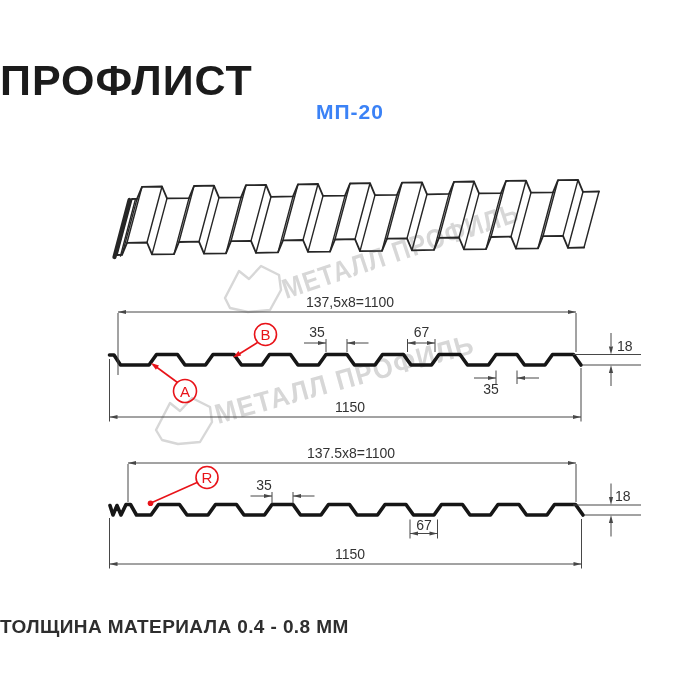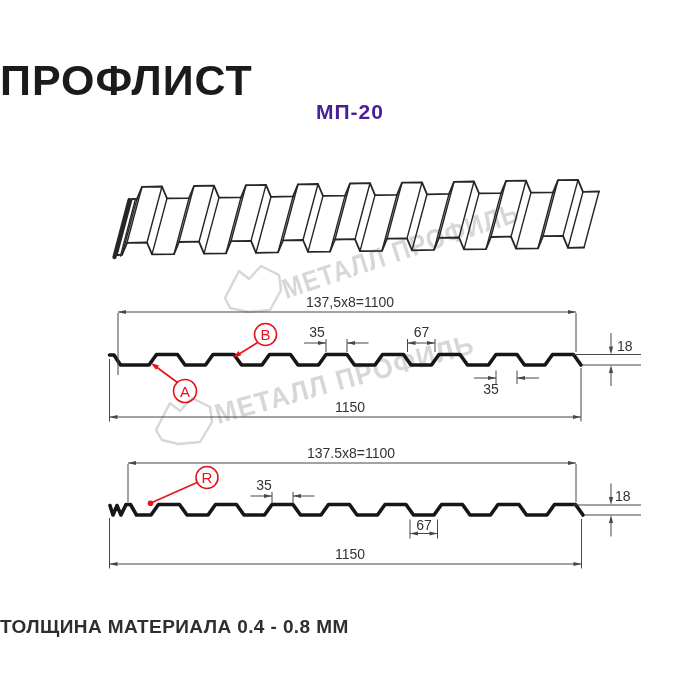--- a/index.html
+++ b/index.html
@@ -6,21 +6,21 @@
   body{
     width:700px;height:700px;background:#ffffff;position:relative;overflow:hidden;
     font-family:"Liberation Sans",sans-serif;
   }
   .title{
     position:absolute;top:56px;left:0;width:700px;text-align:left;
     font-size:43px;font-weight:700;color:#1b1b1b;letter-spacing:1px;
   }
   .subtitle{
     position:absolute;top:100px;left:0;width:700px;text-align:center;
-    font-size:21px;font-weight:600;color:#4c1d95;letter-spacing:1px;
+    font-size:21px;font-weight:600;color:#3b82f6;letter-spacing:1px;
   }
   .caption{
     position:absolute;top:616px;left:0;width:700px;text-align:left;
     font-size:19px;font-weight:600;color:#2e2e2e;letter-spacing:.4px;
   }
   svg{position:absolute;top:0;left:0;}
   .dim{font-size:14px;fill:#333333;}
   .dimline{stroke:#474747;stroke-width:1;fill:none;}
   .dimarrow{fill:#474747;stroke:none;}
   .redline{stroke:#e81319;stroke-width:1.6;fill:none;}

